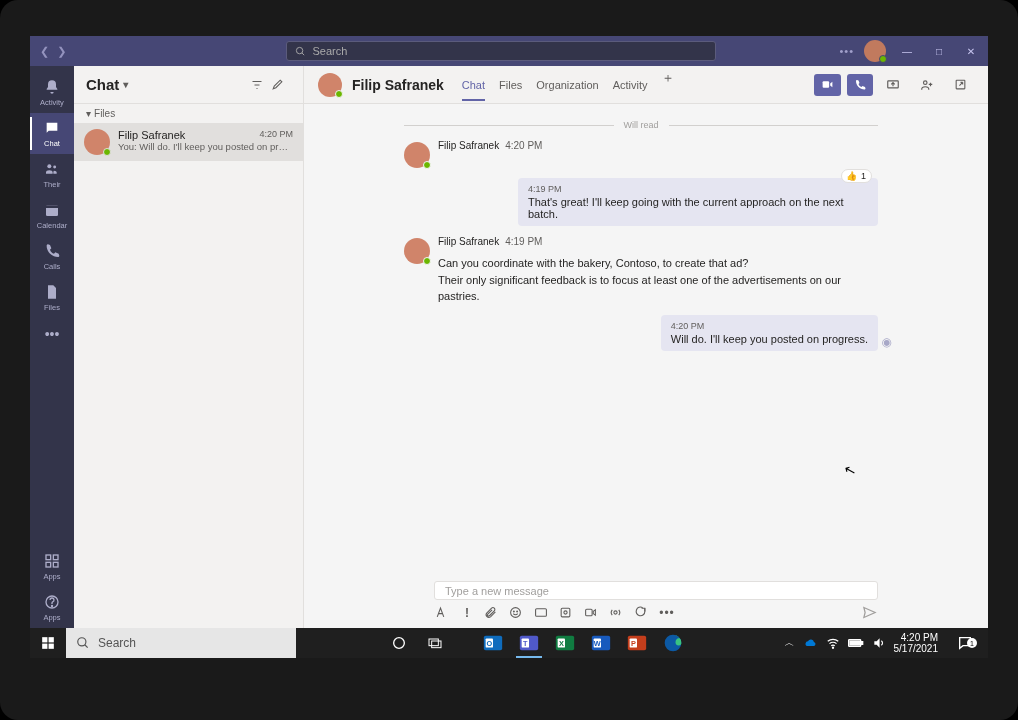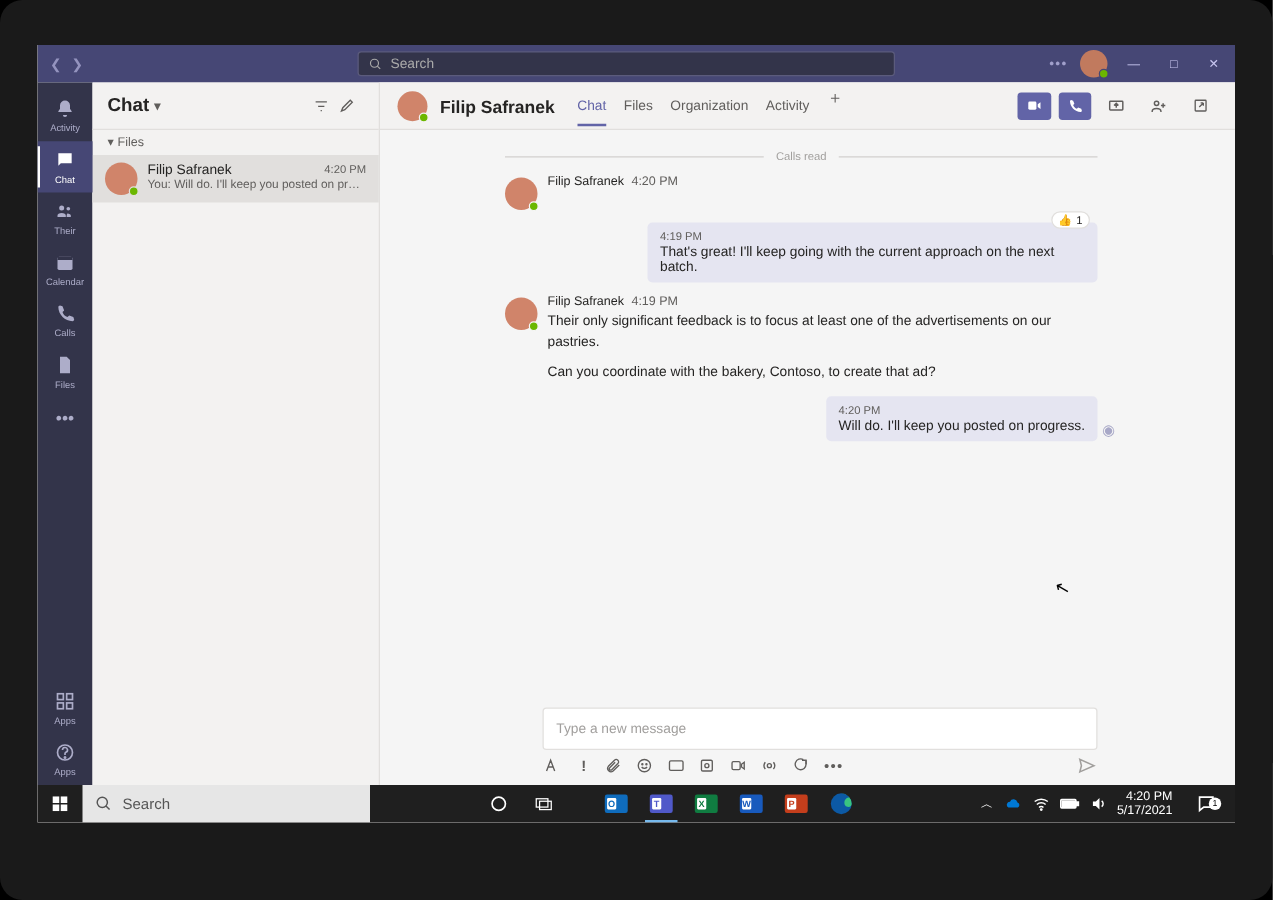--- a/index.html
+++ b/index.html
@@ -77,21 +77,21 @@
 .msg-text { line-height:1.5; }
 .msg-text.block { margin-top:8px; }
 
 .msg.out { justify-content:flex-end; }
 .msg.out .bubble { background:#e5e5f1; border-radius:4px; padding:6px 10px; font-size:11px; color:#252423; position:relative; max-width:360px; }
 .msg.out .tm { font-size:9px; color:#605e5c; display:block; margin-bottom:2px; }
 .react { position:absolute; top:-9px; right:6px; background:#fff; border:1px solid #e1dfdd; border-radius:10px; font-size:9px; padding:1px 5px; display:flex; gap:3px; align-items:center; }
 .read { position:absolute; right:-14px; bottom:2px; color:#a8a8c7; font-size:12px;}
 
 .compose { margin:6px 110px 8px 130px; }
-.compose-box { background:#fff; border:1px solid #e1dfdd; border-radius:3px; height:34px; display:flex; align-items:center; padding:0 10px; font-size:11px; color:#a19f9d; }
+.compose-box { background:#fff; border:1px solid #e1dfdd; border-radius:3px; height:19px; display:flex; align-items:center; padding:0 10px; font-size:11px; color:#a19f9d; }
 .compose-tools { display:flex; align-items:center; gap:9px; margin-top:5px; color:#605e5c; font-size:12px; }
 .compose-tools .tool { width:16px; text-align:center; cursor:pointer; }
 .compose-tools .tdots { letter-spacing:1px; }
 .compose-tools .send { margin-left:auto; color:#a19f9d; }
 
 
 .taskbar { position:absolute; left:0; right:0; bottom:0; height:30px; background:#1f1f1f; display:flex; align-items:center; color:#fff; font-size:10px; }
 .tb-start { width:36px; display:flex; align-items:center; justify-content:center; }
 .tb-searchbox { flex:0 0 230px; height:30px; background:#e6e6e6; color:#555; display:flex; align-items:center; padding:0 10px; font-size:12px; gap:8px; }
 .tb-center { flex:1; display:flex; align-items:center; justify-content:center; gap:2px; }
@@ -291,21 +291,21 @@
                 <svg width="13" height="13" viewBox="0 0 24 24" fill="none" stroke="#605e5c" stroke-width="2">
                   <rect x="4" y="4" width="16" height="16" rx="1"></rect>
                   <path d="M10 14l6-6m0 0h-4m4 0v4"></path>
                 </svg>
               </div>
         </div>
       </div>
 
       <div class="messages">
         <div class="lastread">
-              <span>Calls read</span>
+              <span>Will read</span>
             </div>
 
         <div class="msg">
           <div class="msg-av">
                 <span class="presence"></span>
               </div>
           <div class="msg-body">
             <div class="msg-meta"><span class="nm">Filip Safranek</span><span>4:20 PM</span></div>
           </div>
         </div>
@@ -320,22 +320,22 @@
             <span>That's great! I'll keep going with the current approach on the next batch.</span>
           </div>
         </div>
 
         <div class="msg">
           <div class="msg-av">
                 <span class="presence"></span>
               </div>
           <div class="msg-body">
             <div class="msg-meta"><span class="nm">Filip Safranek</span><span>4:19 PM</span></div>
+            <div class="msg-text block">Can you coordinate with the bakery, Contoso, to create that ad?</div>
             <div class="msg-text">Their only significant feedback is to focus at least one of the advertisements on our pastries.</div>
-            <div class="msg-text block">Can you coordinate with the bakery, Contoso, to create that ad?</div>
           </div>
         </div>
 
         <div class="msg out">
           <div class="bubble">
             <span class="tm">4:20 PM</span>
             <span>Will do. I'll keep you posted on progress.</span>
             <span class="read">◉</span>
           </div>
         </div>

